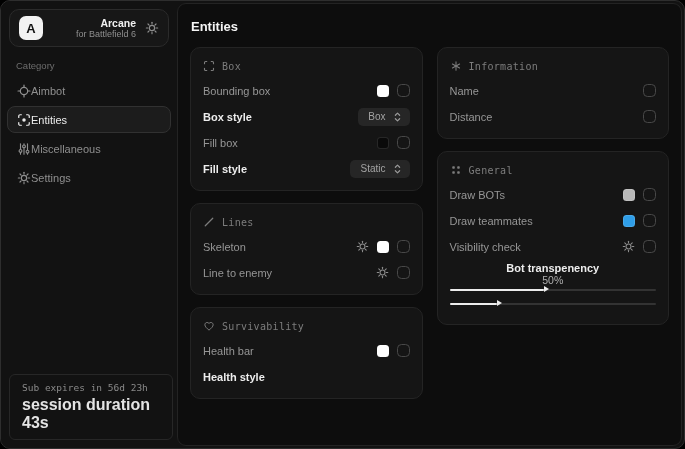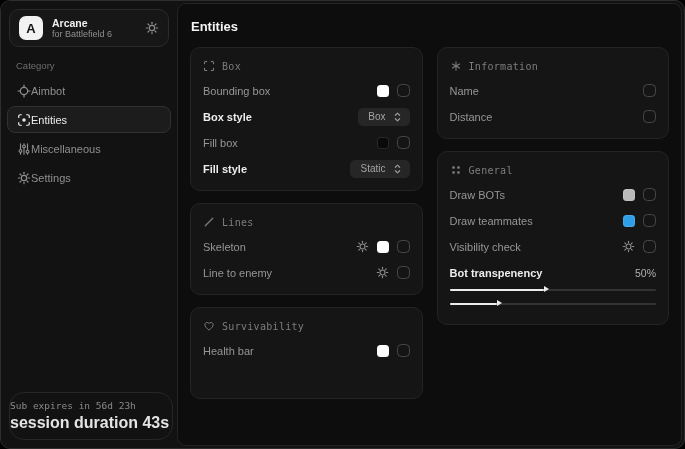--- a/index.html
+++ b/index.html
@@ -8,38 +8,38 @@
   .window { position:absolute; left:0; top:0; width:685px; height:449px;
     background:#121212; border:1px solid #2e2e2e; border-radius:10px; overflow:hidden; }
 
   
   .sidebar { position:absolute; left:0; top:0; width:176px; height:100%; background:#121212; }
   .brand-card { margin:8px; height:38px; border:1px solid #2b2b2b; border-radius:10px;
     background:#171717; display:flex; align-items:center; padding:0 9px; gap:9px; }
   .brand-logo { width:24px; height:24px; border-radius:7px; background:#f2f2f2;
     display:flex; align-items:center; justify-content:center;
     color:#121212; font-weight:bold; font-size:13px; flex:none; }
-  .brand-text { flex:1; line-height:1.15; }
+  .brand-text { flex:1; line-height:1.15;text-align:right; }
   .brand-name { color:#f0f0f0; font-size:10.5px; font-weight:bold; }
   .brand-subtitle { color:#8f8f8f; font-size:9px; }
   .icon { display:inline-flex; flex:none; }
   .icon svg { display:block; }
   .brand-gear { color:#8d8d8d; cursor:pointer; }
 
   .category-label { margin:13px 15px 5px; font-size:9.5px; color:#6d6d6d; }
 
   .nav { display:flex; flex-direction:column; }
   .nav-item { display:flex; align-items:center; height:27px; margin:1px 6px;
     padding:0 9px; color:#8f8f8f; font-size:11px; border:1px solid transparent;
     border-radius:8px; cursor:pointer; }
   .nav-item.active { color:#ececec; background:#1c1c1c; border-color:#313131; }
   .nav-item .icon { color:inherit; }
 
   .footer-card { position:absolute; left:8px; right:4px; bottom:8px;
-    border:1px solid #272727; border-radius:15px; padding:7px 0; }
+    border:1px solid #272727; border-radius:6px; padding:7px 12px; }
   .footer-line1 { font-family:"DejaVu Sans Mono", monospace; font-size:9.5px; color:#8a8a8a; }
   .footer-line2 { margin-top:3px; font-size:16px; font-weight:bold; color:#e4e4e4; }
 
   
   .main-panel { position:absolute; left:176px; top:2px; right:2px; bottom:2px;
     background:#0d0d0d; border:1px solid #232323; border-radius:9px; padding:12px 12px; }
   .page-title { color:#f5f5f5; font-size:13px; font-weight:bold; margin:3px 0 13px 1px; }
   .columns { display:flex; gap:14px; align-items:flex-start; }
   .col { display:flex; flex-direction:column; gap:12px; width:235px; }
 
@@ -298,20 +298,21 @@
 
           <div class="row">
             <span class="label">Health bar</span>
             <span class="controls">
               <span class="swatch" style="background: rgb(255, 255, 255);"></span>
               <span class="checkbox"></span>
             </span>
           </div>
 
           <div class="row">
+            <span class="label bright">Health style</span>
           </div>
         </div>
       </div>
 
       <div class="col">
 
         <div class="card">
           <div class="section-header">
             <span class="icon">
               <svg width="12" height="12" viewBox="0 0 16 16" fill="none" stroke="currentColor" stroke-width="1.4" stroke-linecap="round">
@@ -380,21 +381,21 @@
                   <line x1="3.4" y1="3.4" x2="4.7" y2="4.7"></line>
                     <line x1="11.3" y1="11.3" x2="12.6" y2="12.6"></line>
                   <line x1="12.6" y1="3.4" x2="11.3" y2="4.7"></line>
                     <line x1="3.4" y1="12.6" x2="4.7" y2="11.3"></line>
                 </svg>
               </span>
               <span class="checkbox"></span>
             </span>
           </div>
 
-          <div class="row" style="">
+          <div class="row" style="flex-direction:column;">
             <span class="label bright">Bot transpenency</span>
             <span class="value">50%</span>
           </div>
           <div class="slider">
             <span class="track"></span>
             <span class="fill" style="width: 46%;"></span>
           </div>
 
           <div class="slider">
             <span class="track"></span>

